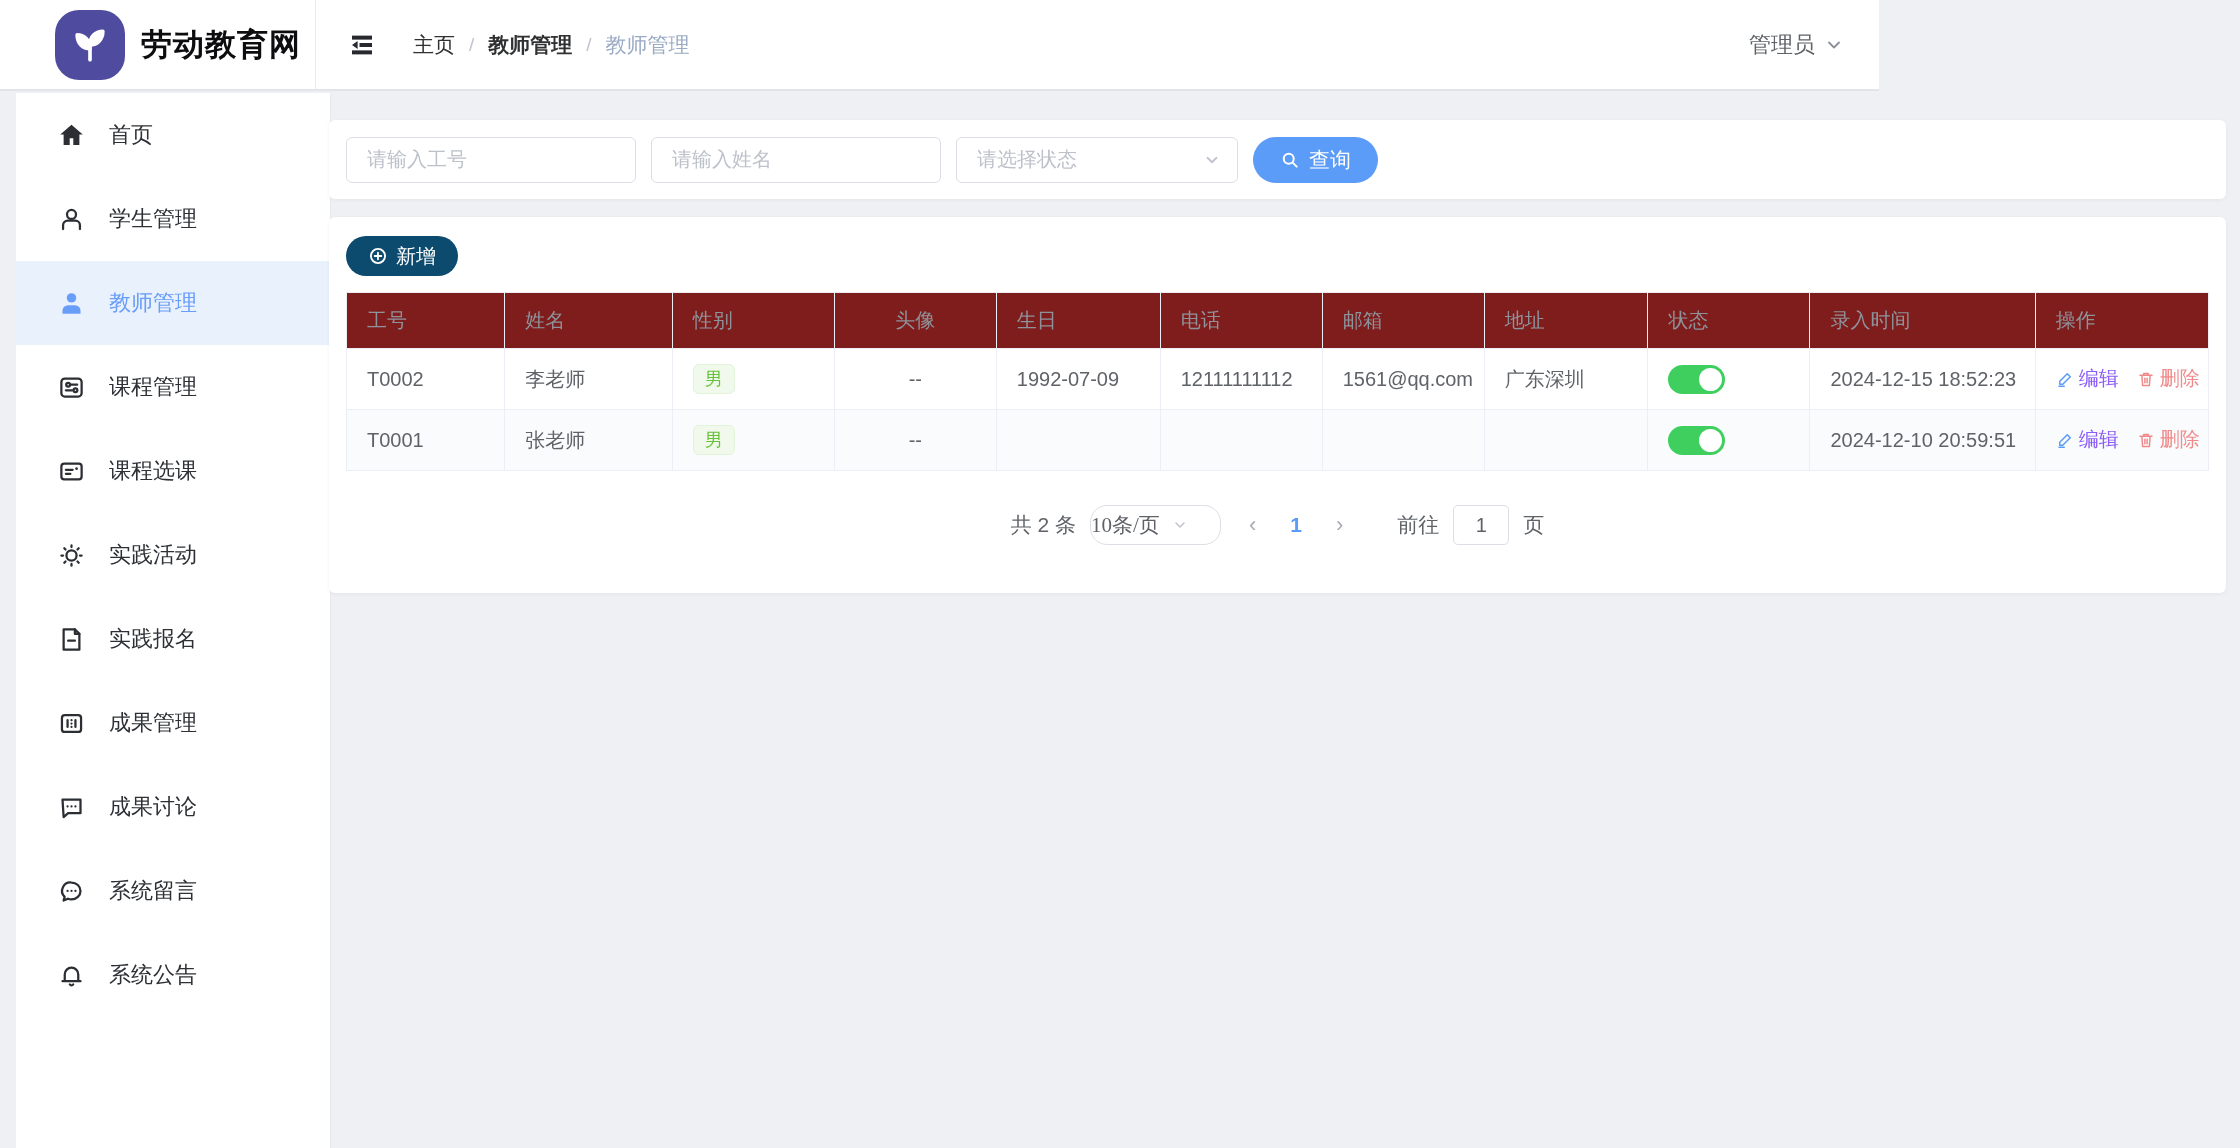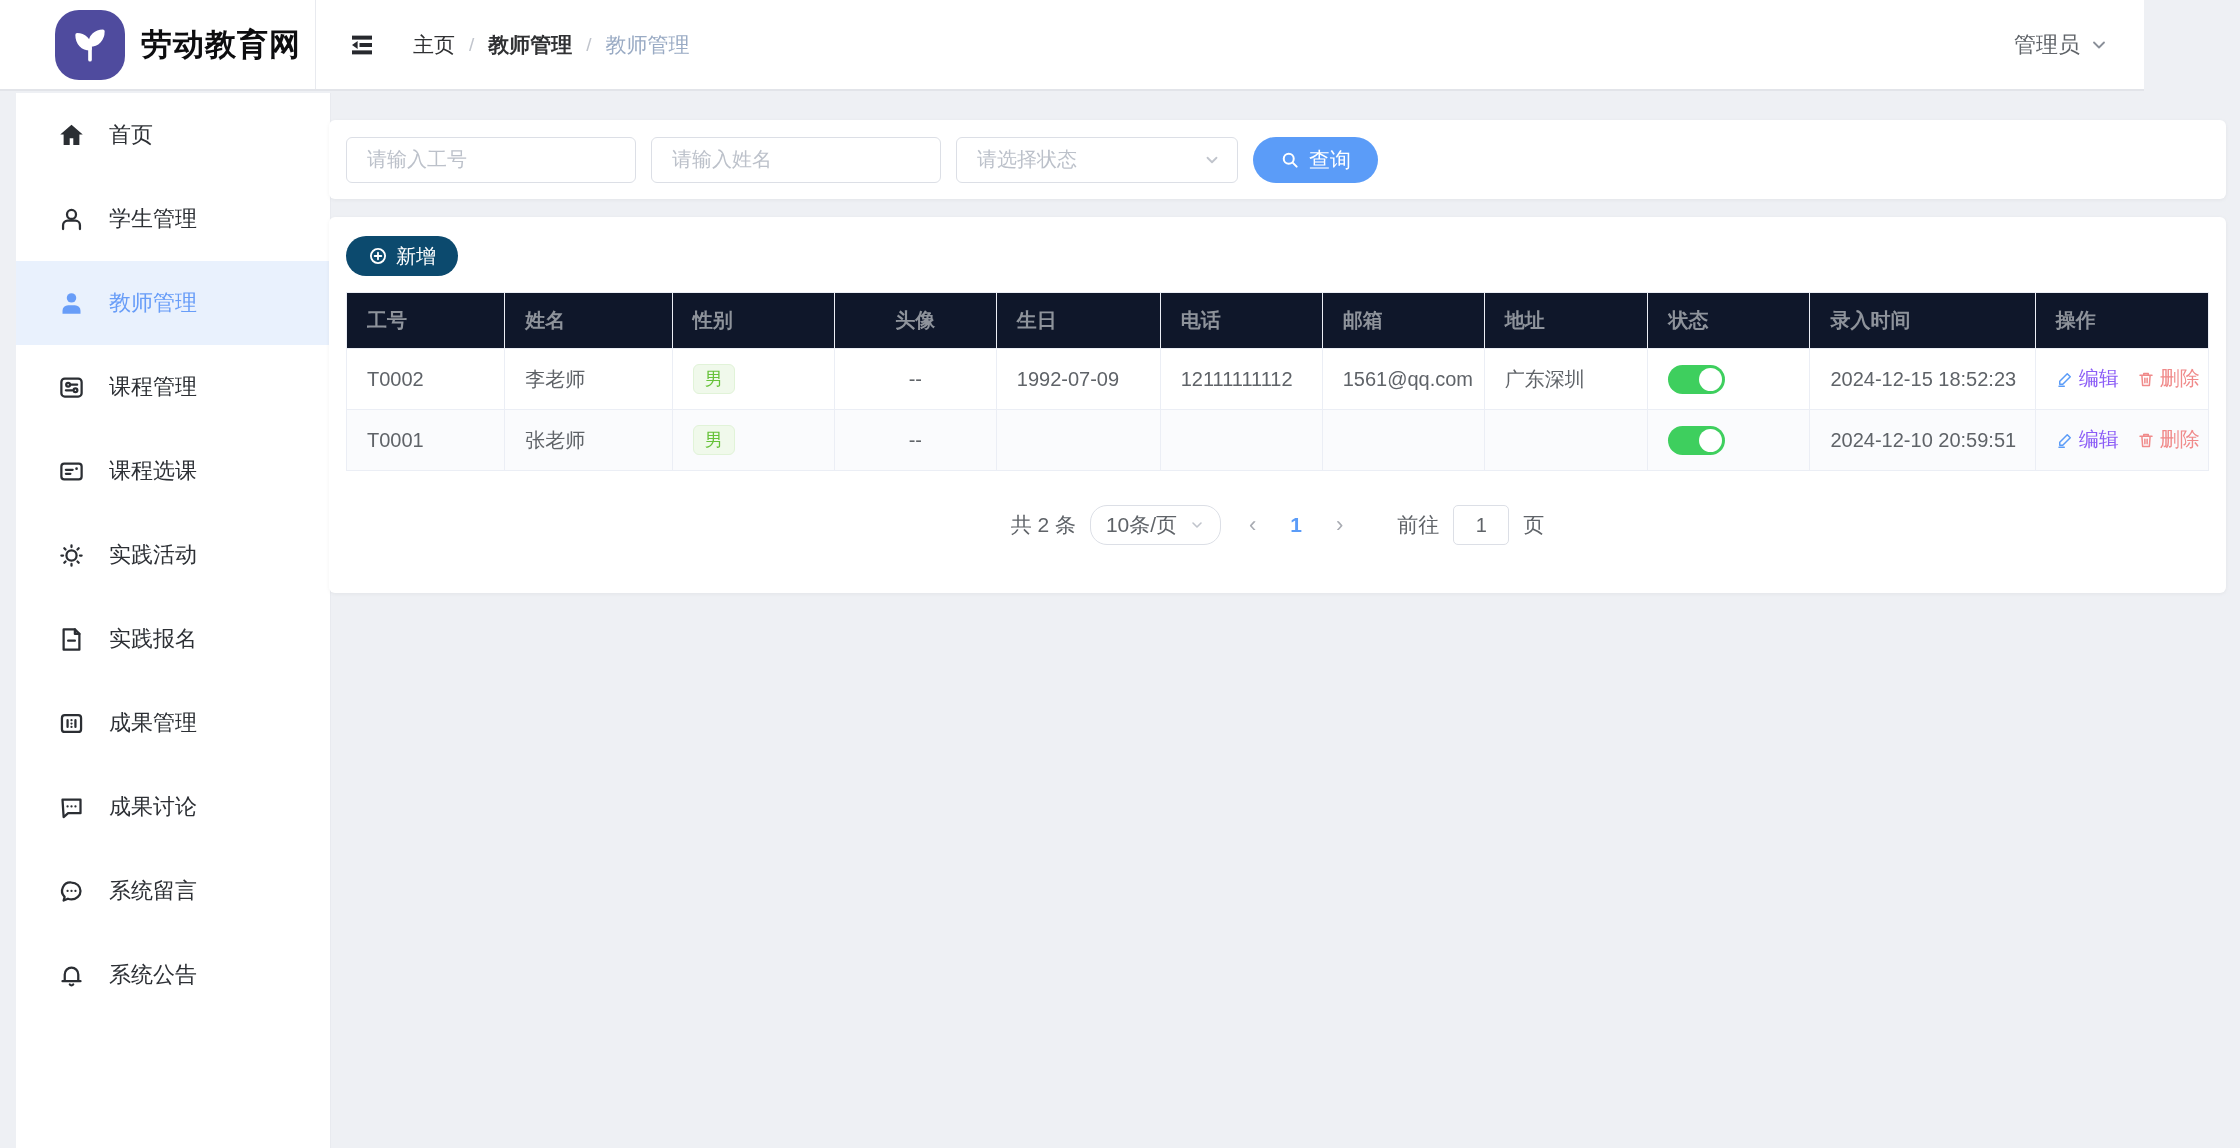--- a/index.html
+++ b/index.html
@@ -4,21 +4,21 @@
 <style>
   * { margin:0; padding:0; box-sizing:border-box; }
   html,body { width:2240px; height:1148px; }
   body {
     background:#eef0f4;
     font-family:"Liberation Sans","DejaVu Sans",sans-serif;
     color:#303133; overflow:hidden; position:relative;
   }
   
   .topbar {
-    position:absolute; left:0; top:0; width:2144px; height:91px;
+    position:absolute; left:0; top:0; width:1879px; height:91px;
     background:#fff; border-bottom:2px solid #e2e4e9; display:flex; align-items:center;
   }
   .logo-zone { width:315px; height:100%; display:flex; align-items:center; padding-left:55px; gap:16px; flex:none; }
   .logo-mark { width:70px; height:70px; border-radius:24px; background:#4f4b9e; display:flex; align-items:center; justify-content:center; flex:none; }
   .logo-text { font-size:31px; font-weight:800; color:#0d0d0f; letter-spacing:1px; white-space:nowrap; }
   .topbar-main { flex:1; height:100%; display:flex; align-items:center; border-left:1px solid #e8eaef; padding:0 35px 0 31px; }
   .fold-btn { width:30px; height:30px; cursor:pointer; flex:none; }
   .breadcrumb { display:flex; align-items:center; margin-left:36px; font-size:21px; gap:14px; }
   .bc-item { color:#303133; }
   .bc-item.bold { font-weight:700; }
@@ -44,33 +44,33 @@
   .f-input::placeholder { color:#bcc1ca; }
   .f-select { width:282px; height:46px; border:1px solid #dcdfe6; border-radius:6px; display:flex; align-items:center; padding:0 16px 0 20px; cursor:pointer; background:#fff; }
   .f-select .ph { color:#bcc1ca; font-size:20px; flex:1; }
   .btn-primary { height:46px; padding:0 27px; border:none; border-radius:23px; background:#5b9cf8; color:#fff; font-size:21px; display:flex; align-items:center; gap:9px; cursor:pointer; font-family:inherit; }
 
   .card-table { margin-top:18px; height:376px; padding:19px 17px 0 17px; }
   .btn-add { height:40px; padding:0 22px; border:none; border-radius:20px; background:#0c4a6e; color:#fff; font-size:20px; display:flex; align-items:center; gap:8px; cursor:pointer; font-family:inherit; }
 
   table { width:100%; border-collapse:collapse; table-layout:fixed; margin-top:16px; font-size:20px; }
   th, td { border:1px solid #ebeef5; padding:0 0 0 20px; text-align:left; overflow:hidden; white-space:nowrap; }
-  thead th { height:56px; background:#0f172a; color:#8e939b; font-weight:700; }
+  thead th { height:56px; background:#7f1d1d; color:#8e939b; font-weight:400; }
   tbody td { height:61px; color:#5f6368; }
   tbody tr.striped td { background:#fafbfd; }
   th.center, td.center { text-align:center; padding:0; }
   .tag-green { display:inline-block; background:#f0f9eb; border:1px solid #e1f3d8; color:#67c23a; border-radius:6px; font-size:18px; padding:5px 11px; line-height:1; }
   .switch { display:inline-block; width:57px; height:29px; border-radius:15px; background:#3ecf5e; position:relative; vertical-align:middle; cursor:pointer; }
   .switch .knob { position:absolute; right:3px; top:3px; width:23px; height:23px; border-radius:50%; background:#fff; }
   .op-link { display:inline-flex; align-items:center; gap:5px; font-size:20px; cursor:pointer; }
   .op-edit { color:#8b5cf6; margin-right:18px; }
   .op-del { color:#f08a8a; }
 
   .pagination { margin-top:34px; display:flex; align-items:center; justify-content:center; gap:14px; font-size:21px; color:#5f6368; }
-  .pg-size { width:131px; height:40px; border:1px solid #dcdfe6; border-radius:17px; display:flex; align-items:center; justify-content:center; gap:12px; color:#5f6368; cursor:pointer; }
+  .pg-size { width:131px; height:40px; border:1px solid #dcdfe6; border-radius:17px; display:flex; align-items:center; justify-content:flex-start; gap:12px; color:#5f6368; cursor:pointer;font-family:Liberation Serif, serif; }
   .pg-arrow { color:#a8abb2; font-size:22px; padding:0 14px; cursor:pointer; }
   .pg-num { color:#5b9cf8; font-weight:700; padding:0 6px; cursor:pointer; }
   .pg-goto-input { width:56px; height:40px; border:1px solid #dcdfe6; border-radius:5px; text-align:center; font-size:20px; color:#5f6368; outline:none; font-family:inherit; }
   svg { display:block; }
 </style>
 </head>
 <body>
 
 <div class="topbar">
   <div class="logo-zone">

